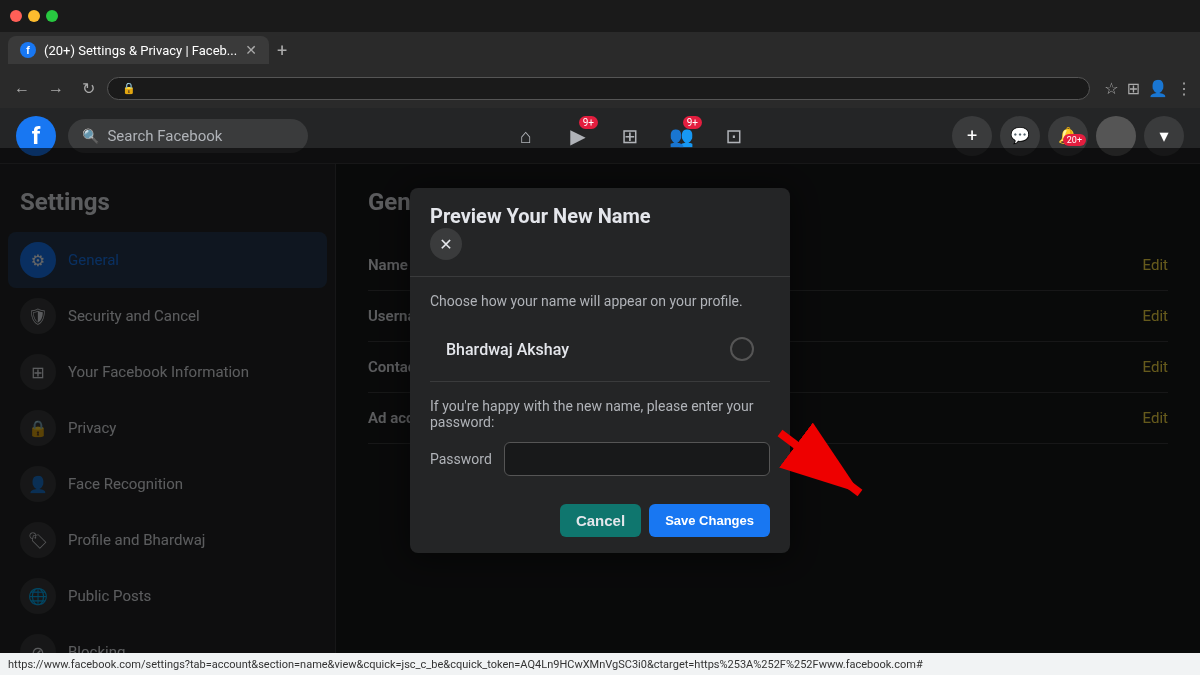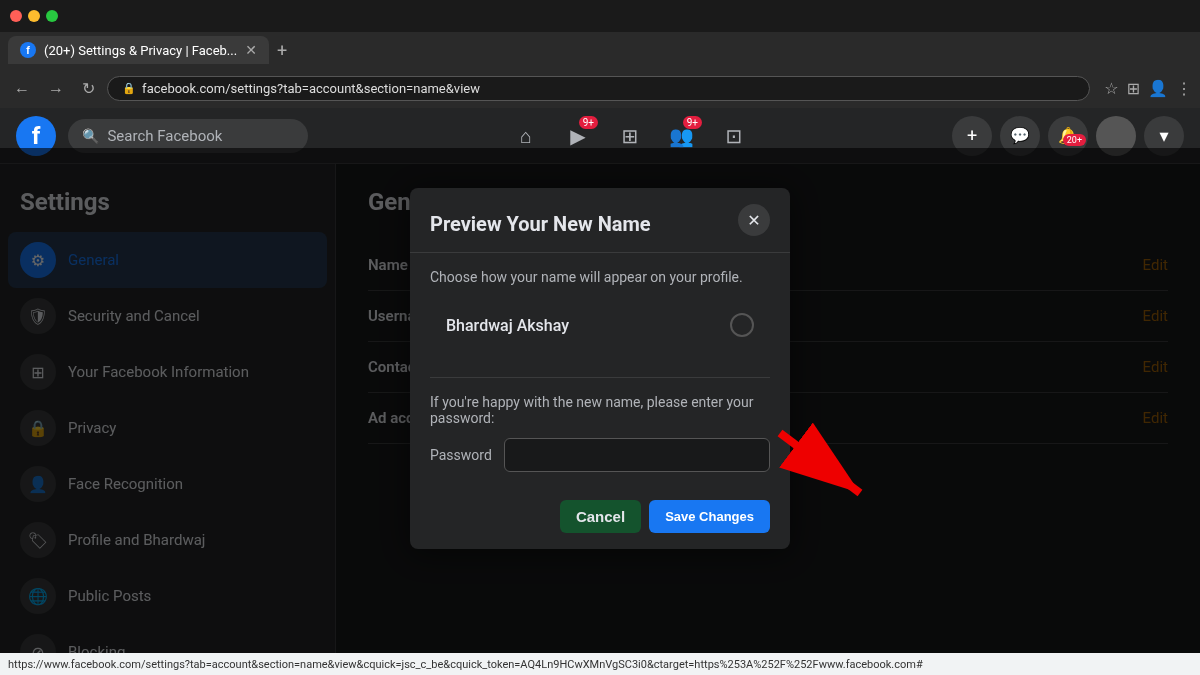--- a/index.html
+++ b/index.html
@@ -208,21 +208,21 @@
       font-weight: 600;
       width: 160px;
       flex-shrink: 0;
     }
     .setting-value {
       flex: 1;
       color: #b0b3b8;
       font-size: 15px;
     }
     .setting-edit {
-      color: #a16207;
+      color: #fde047;
       font-size: 15px;
       cursor: pointer;
     }
     .blurred-bar {
       display: inline-block;
       background: #3a3b3c;
       height: 14px;
       border-radius: 4px;
       margin: 0 4px;
     }
@@ -243,24 +243,25 @@
     }
     .modal {
       background: #242526;
       border-radius: 8px;
       width: 380px;
       box-shadow: 0 4px 32px rgba(0,0,0,0.5);
       position: relative;
     }
     .modal-header {
       display: flex;
-      align-items: flex-end;
+      align-items: flex-start;
       justify-content: space-between;
       padding: 16px 20px;
       border-bottom: 1px solid #3a3b3c;
+      flex-direction: column;
     }
     .modal-title {
       color: #e4e6eb;
       font-size: 20px;
       font-weight: 700;
     }
     .modal-close {
       width: 32px; height: 32px;
       background: #3a3b3c;
       border-radius: 50%;
@@ -294,21 +295,21 @@
       display: flex; align-items: center; justify-content: center;
       color: white;
       font-size: 14px;
     }
     .radio-unselected {
       width: 24px; height: 24px;
       border: 2px solid #555;
       border-radius: 50%;
     }
     .password-section {
-      margin-top: 28px;
+      margin-top: 8px;
       padding-top: 16px;
       border-top: 1px solid #3a3b3c;
     }
     .password-label {
       color: #b0b3b8;
       font-size: 14px;
       margin-bottom: 12px;
     }
     .password-row {
       display: flex;
@@ -325,21 +326,21 @@
       color: #e4e6eb;
       font-size: 14px;
     }
     .modal-footer {
       display: flex;
       justify-content: flex-end;
       gap: 8px;
       padding: 12px 20px 16px;
     }
     .btn-cancel {
-      background: #14532d;
+      background: #0f766e;
       border: none;
       border-radius: 6px;
       color: #e4e6eb;
       padding: 8px 16px;
       font-size: 15px;
       font-weight: 600;
       cursor: pointer;
     }
     .btn-save {
       background: #1877f2;
@@ -385,21 +386,20 @@
   </div>
   <span class="tab-new">+</span>
 </div>
 
 <div class="address-bar-row">
   <button class="nav-btn">←</button>
   <button class="nav-btn">→</button>
   <button class="nav-btn">↻</button>
   <div class="address-bar">
     <span class="lock-icon">🔒</span>
-    <span class="address-text">facebook.com/settings?tab=account&amp;section=name&amp;view</span>
   </div>
   <div class="browser-actions">
     <span class="browser-action-btn">☆</span>
     <span class="browser-action-btn">⊞</span>
     <span class="browser-action-btn">👤</span>
     <span class="browser-action-btn">⋮</span>
   </div>
 </div>
 
 <div class="navbar">

